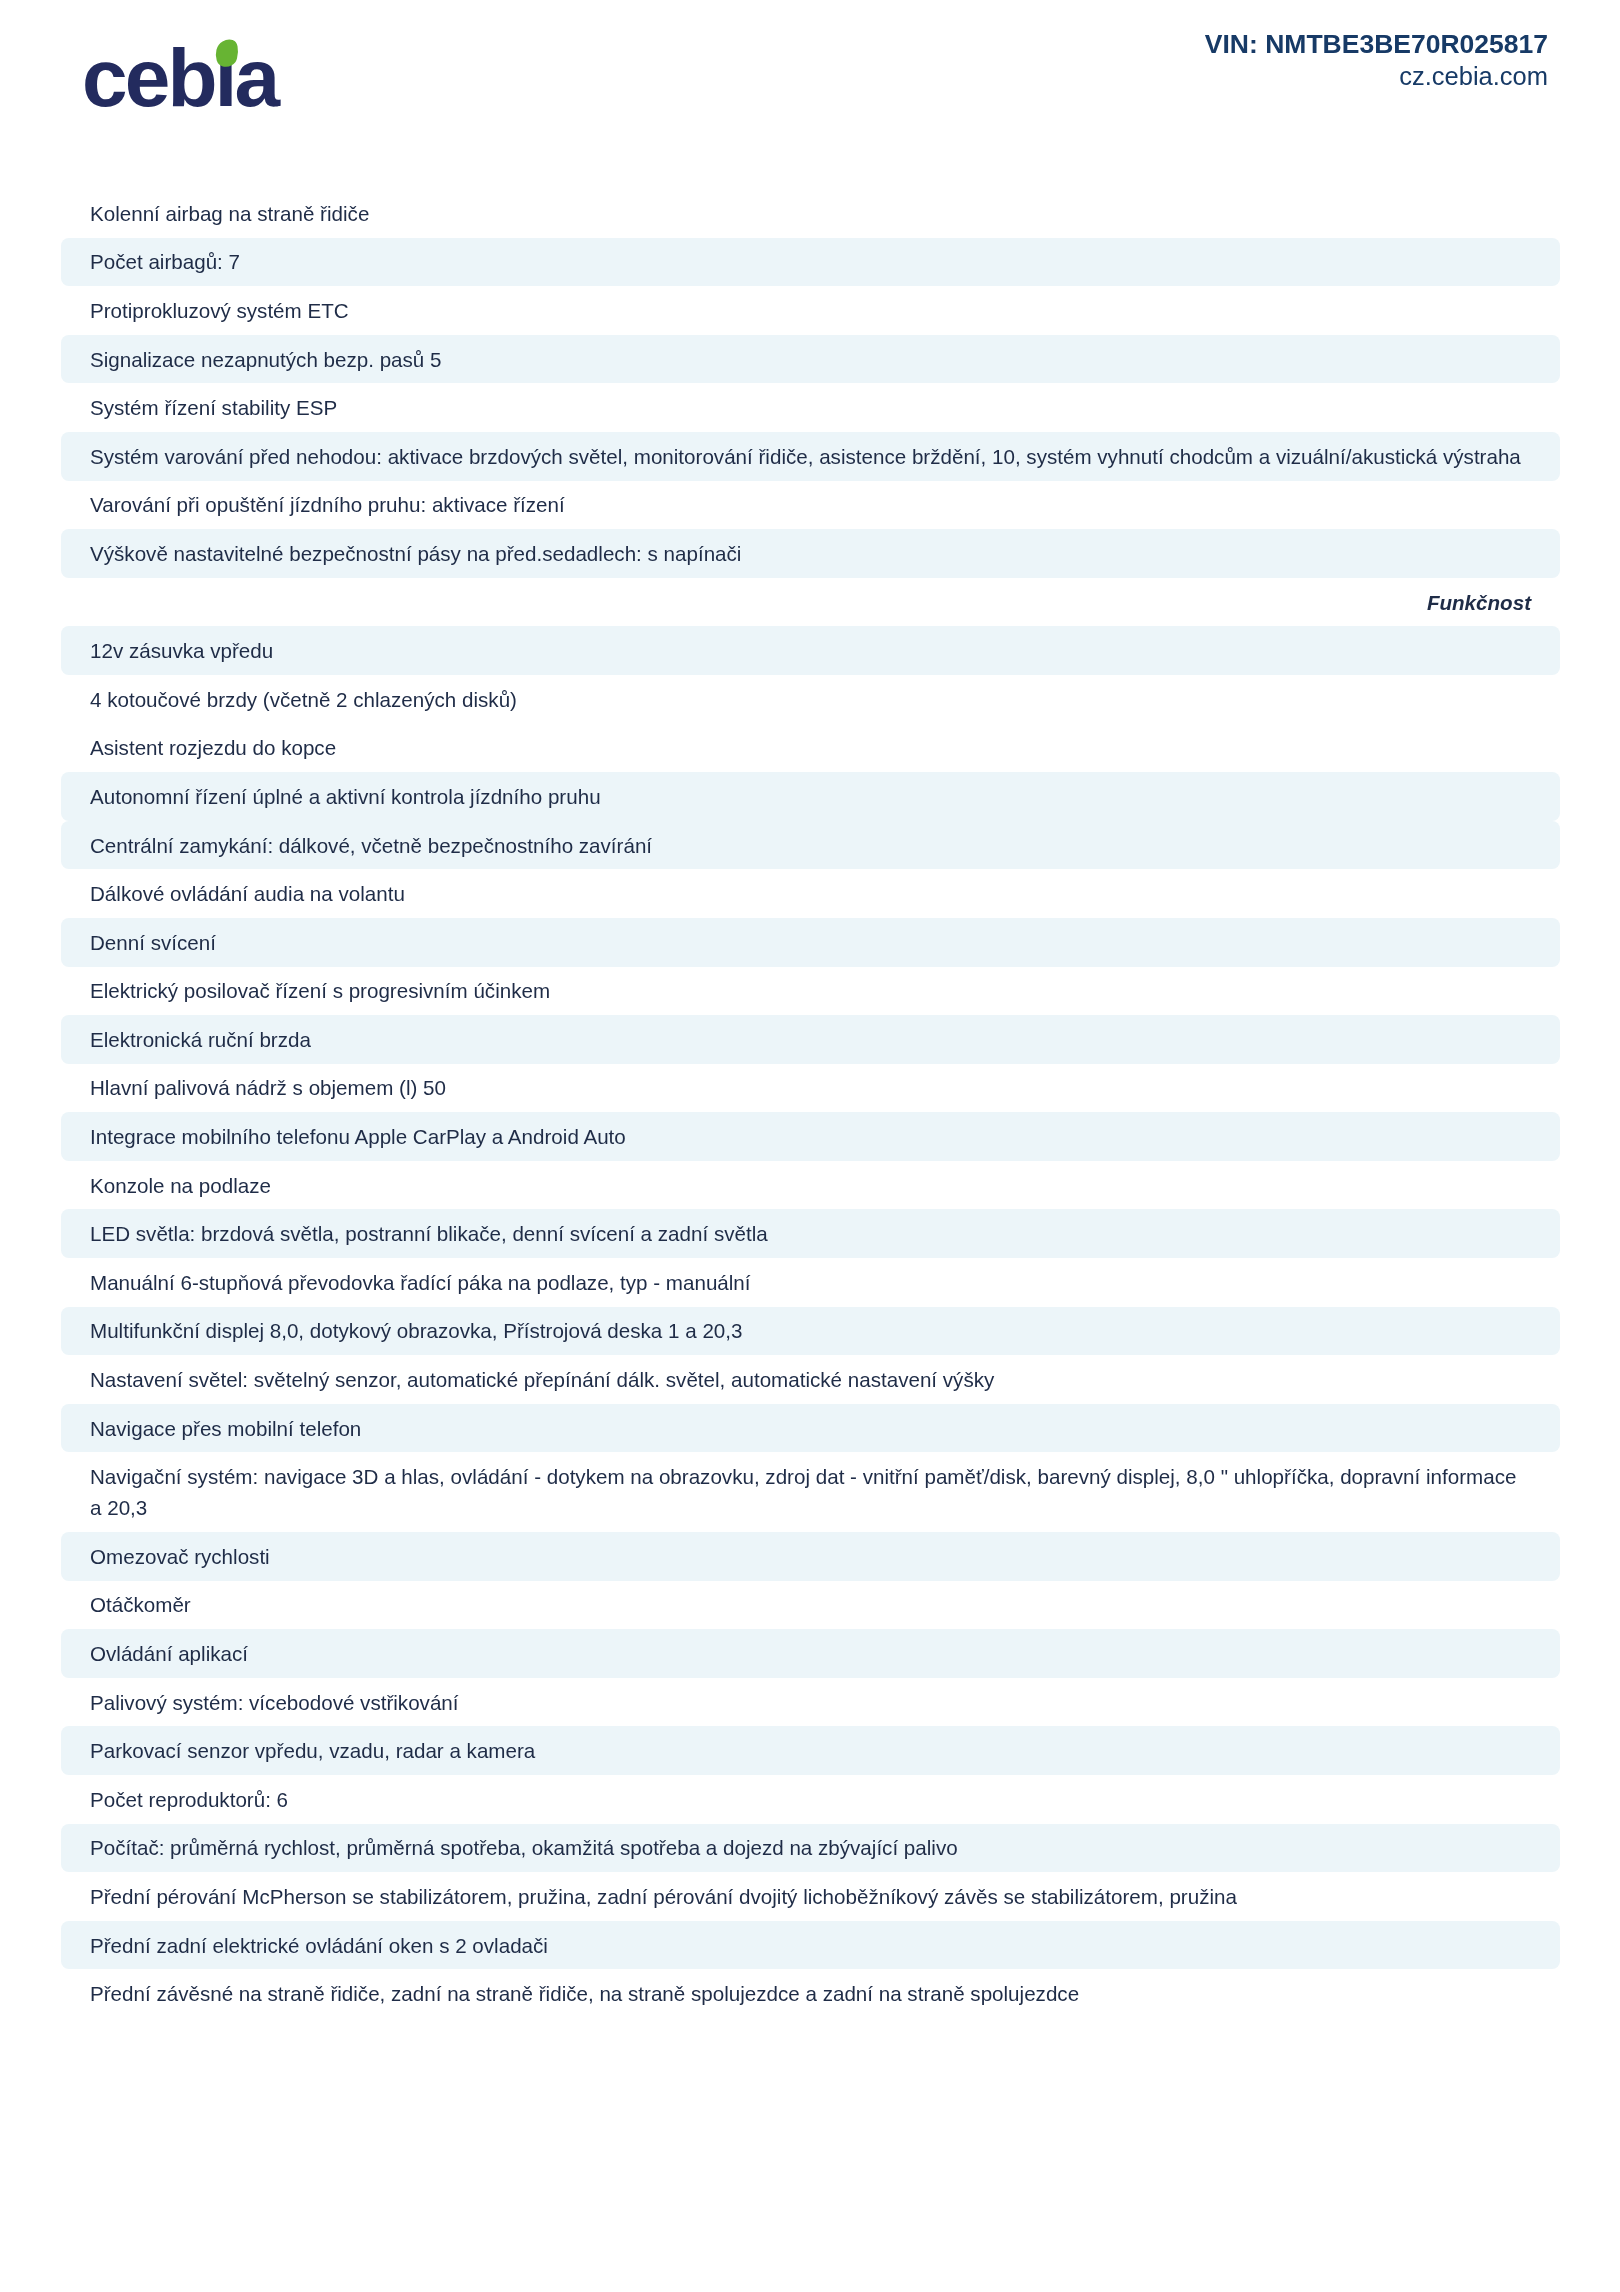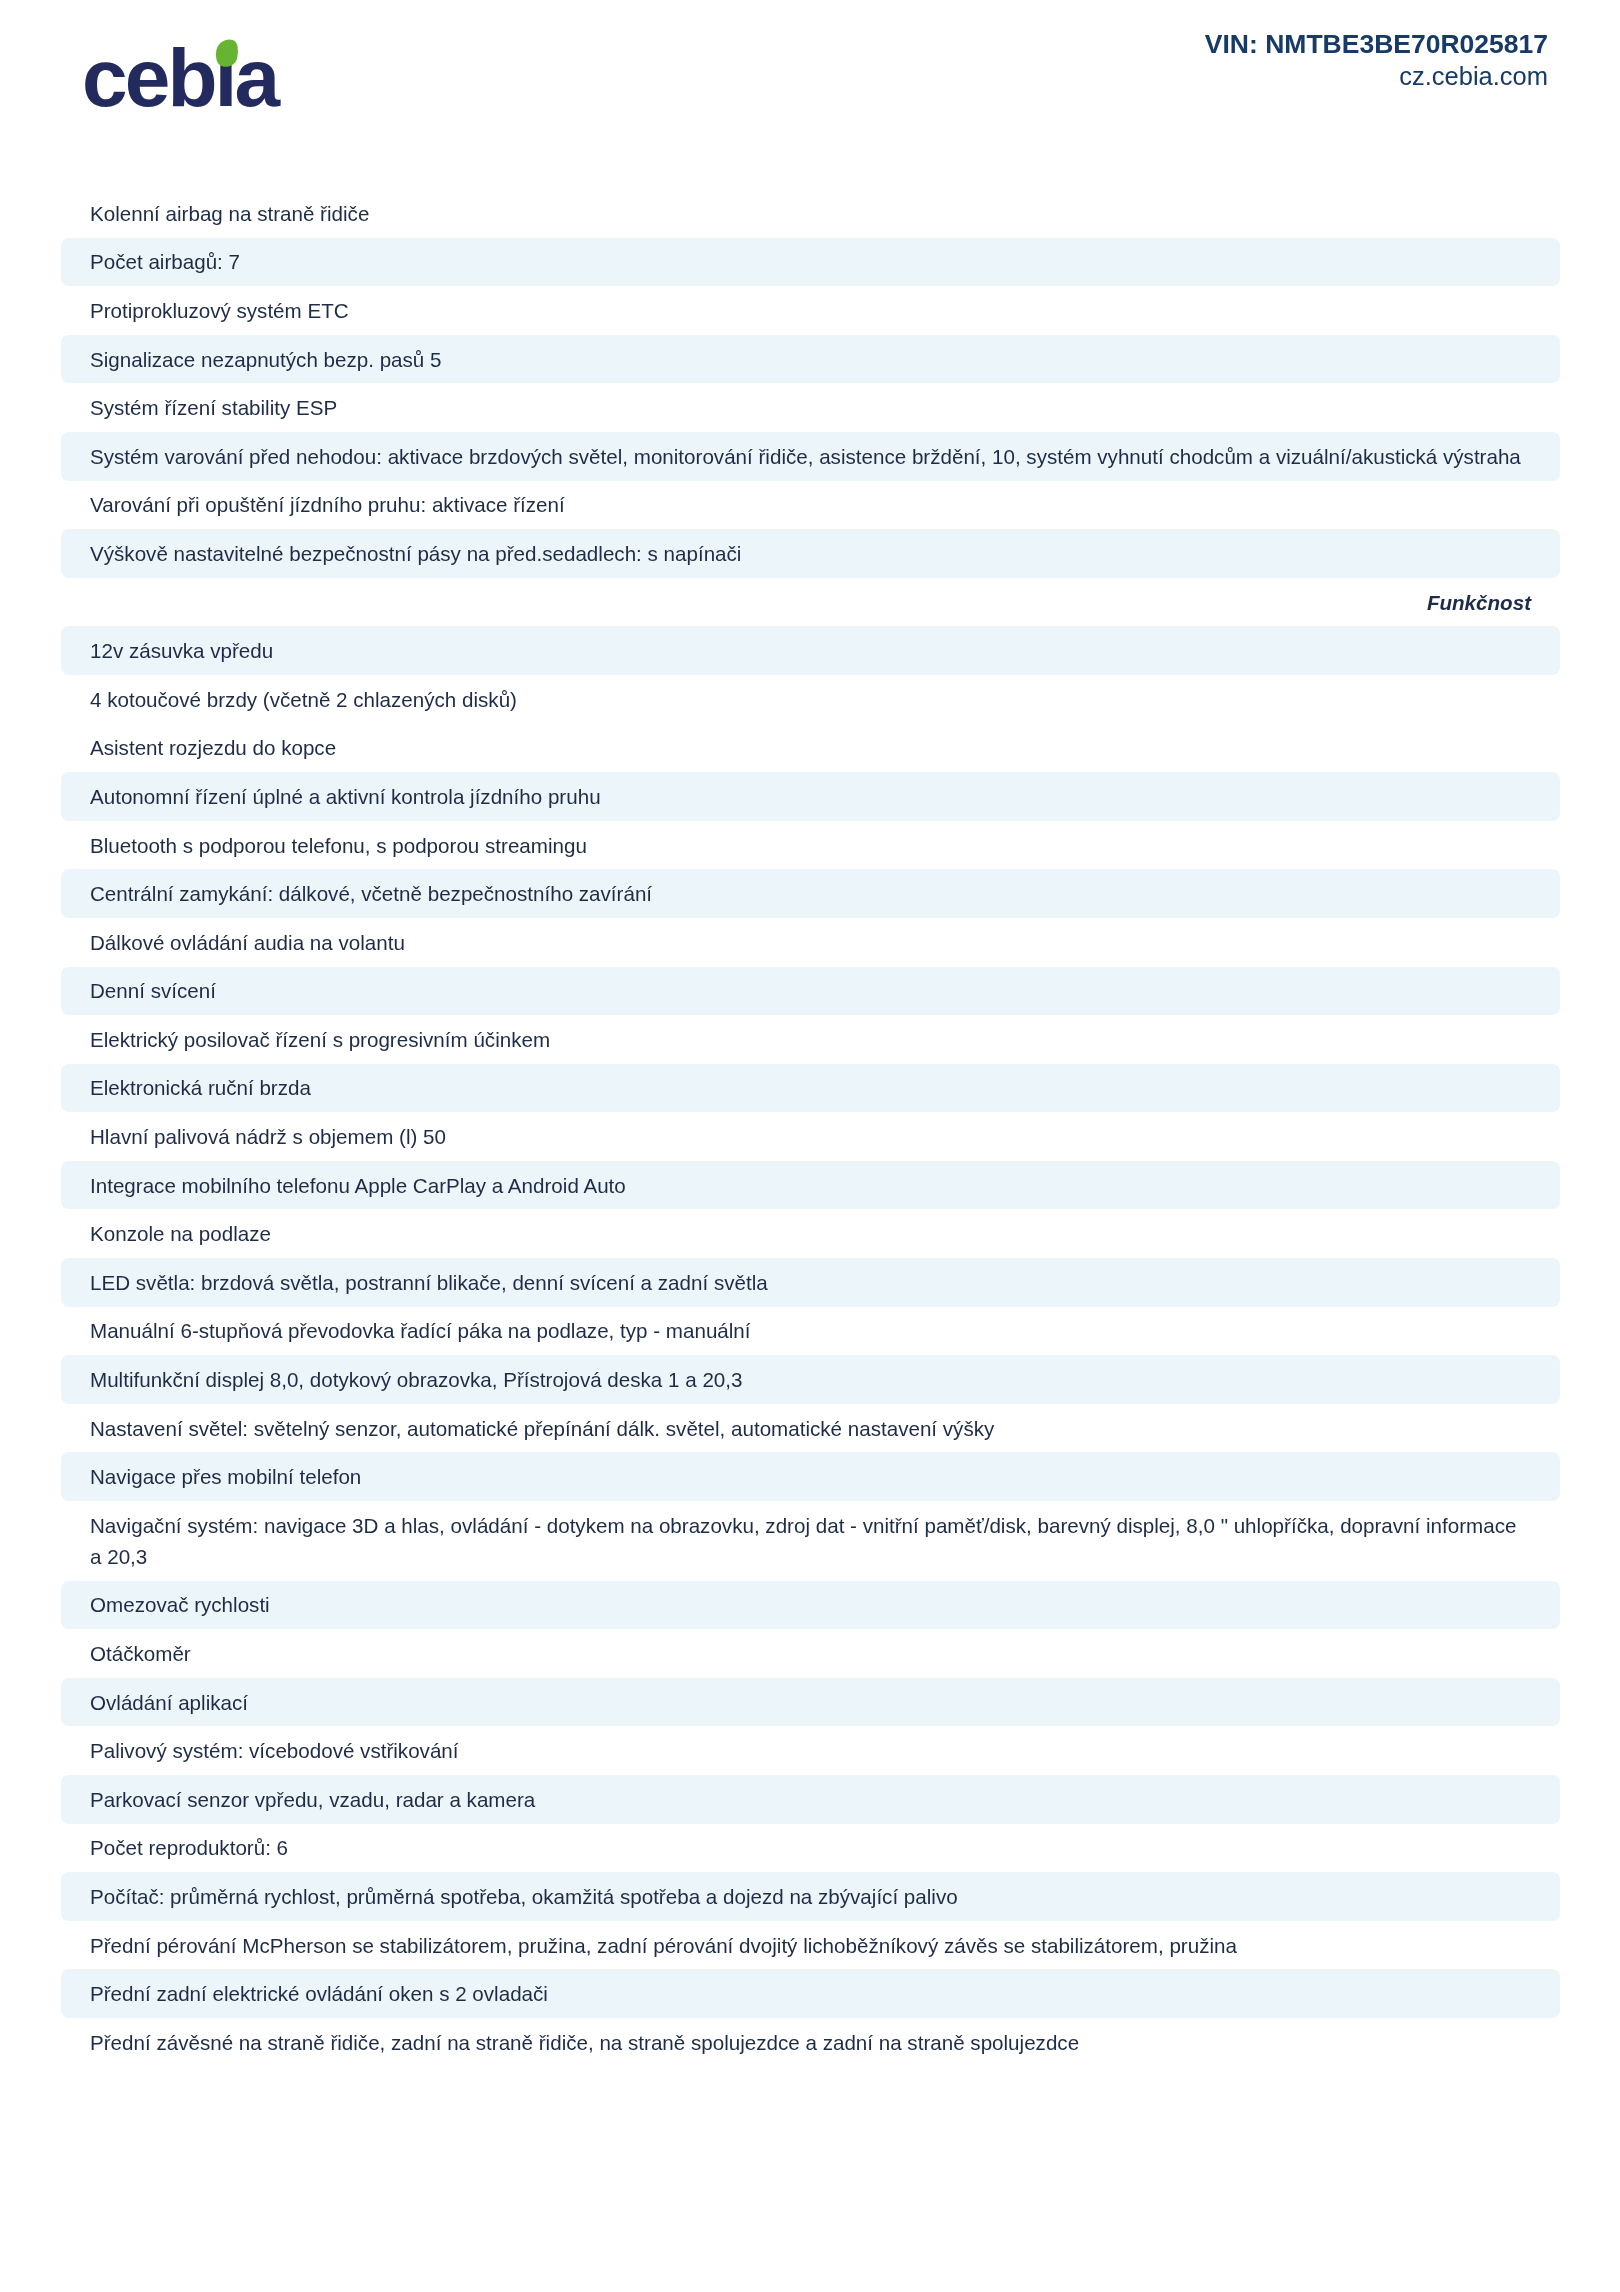--- a/index.html
+++ b/index.html
@@ -109,21 +109,20 @@
       <div class="row shaded">Signalizace nezapnutých bezp. pasů 5</div>
       <div class="row">Systém řízení stability ESP</div>
       <div class="row shaded">Systém varování před nehodou: aktivace brzdových světel, monitorování řidiče, asistence brždění, 10, systém vyhnutí chodcům a vizuální/akustická výstraha</div>
       <div class="row">Varování při opuštění jízdního pruhu: aktivace řízení</div>
       <div class="row shaded">Výškově nastavitelné bezpečnostní pásy na před.sedadlech: s napínači</div>
       <div class="row section">Funkčnost</div>
       <div class="row shaded">12v zásuvka vpředu</div>
       <div class="row">4 kotoučové brzdy (včetně 2 chlazených disků)</div>
       <div class="row">Asistent rozjezdu do kopce</div>
       <div class="row shaded">Autonomní řízení úplné a aktivní kontrola jízdního pruhu</div>
-      <div class="row">Bluetooth s podporou telefonu, s podporou streamingu</div>
       <div class="row shaded">Centrální zamykání: dálkové, včetně bezpečnostního zavírání</div>
       <div class="row">Dálkové ovládání audia na volantu</div>
       <div class="row shaded">Denní svícení</div>
       <div class="row">Elektrický posilovač řízení s progresivním účinkem</div>
       <div class="row shaded">Elektronická ruční brzda</div>
       <div class="row">Hlavní palivová nádrž s objemem (l) 50</div>
       <div class="row shaded">Integrace mobilního telefonu Apple CarPlay a Android Auto</div>
       <div class="row">Konzole na podlaze</div>
       <div class="row shaded">LED světla: brzdová světla, postranní blikače, denní svícení a zadní světla</div>
       <div class="row">Manuální 6-stupňová převodovka řadící páka na podlaze, typ - manuální</div>

